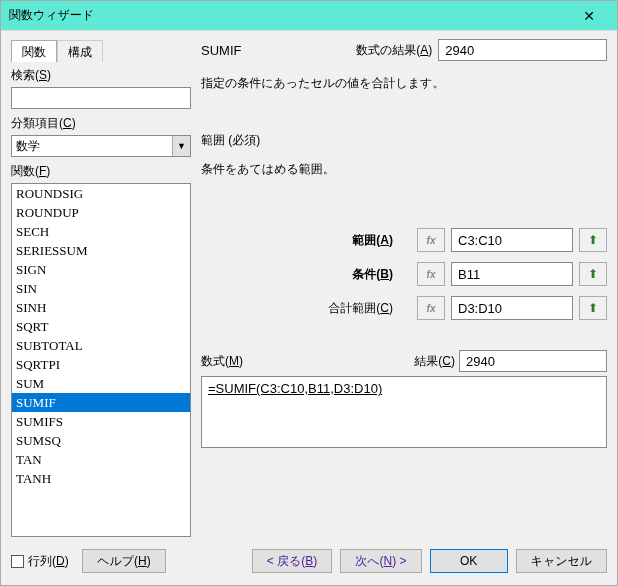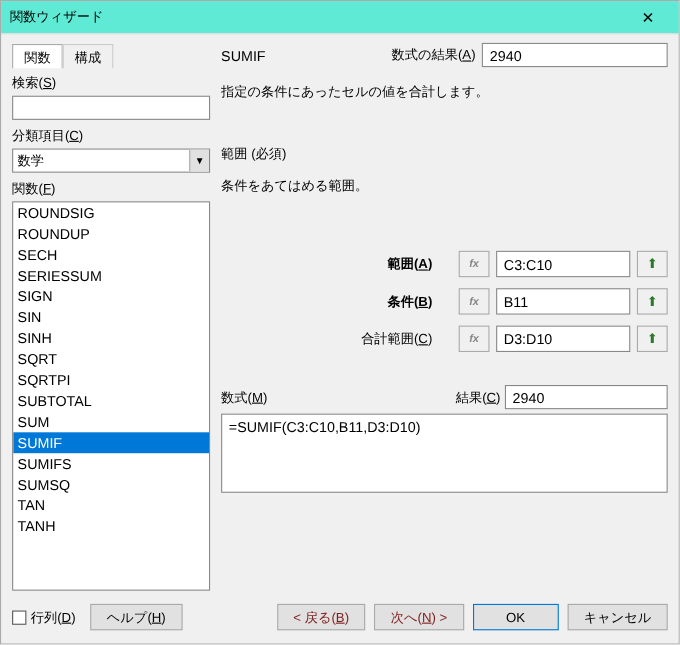--- a/index.html
+++ b/index.html
@@ -13,46 +13,46 @@
 .tabs { display: flex; height: 22px; }
 .tab { padding: 3px 10px 0 10px; border: 1px solid #aaa; border-bottom: none; background: #fff; font-size: 12px; cursor: pointer; position: relative; top: 1px; }
 .tab.inactive { background: #f0f0f0; border-top: 1px solid #ccc; border-left: 1px solid #ccc; border-right: 1px solid #ccc; }
 .label { font-size: 12px; margin: 6px 0 3px 0; }
 .underline { text-decoration: underline; }
 .search-input { width: 100%; height: 22px; border: 1px solid #888; padding: 2px 4px; font-size: 12px; background: #fff; }
 .select-wrap { position: relative; width: 100%; height: 22px; }
 .select-wrap input { width: 100%; height: 22px; border: 1px solid #888; padding: 2px 4px; font-size: 12px; background: #fff; }
 .select-wrap .arrow { position: absolute; right: 1px; top: 1px; width: 18px; height: 20px; background: #e1e1e1; border-left: 1px solid #aaa; display: flex; align-items: center; justify-content: center; font-size: 9px; cursor: pointer; }
 .listbox { flex: 1; border: 1px solid #888; background: #fff; overflow-y: scroll; font-size: 13px; }
-.listbox .item { padding: 1px 4px; cursor: pointer; line-height: 17px; }
+.listbox .item { padding: 1px 4px; cursor: pointer; line-height: 17px; font-family: Liberation Serif, serif; }
 .listbox .item.selected { background: #0078d7; color: #fff; }
 .right-pane { flex: 1; display: flex; flex-direction: column; }
 .top-row { display: flex; align-items: center; margin-bottom: 14px; }
 .fn-name { width: 155px; font-size: 13px; }
 .result-lbl { font-size: 12px; margin-right: 6px; }
 .result-box { flex: 1; height: 22px; border: 1px solid #888; background: #fff; padding: 2px 6px; font-size: 13px; display: flex; align-items: center; }
 .desc { font-size: 12px; margin-bottom: 40px; }
 .bold { font-weight: bold; }
 .section-title { font-size: 12px; margin-bottom: 12px; }
 .hint { font-size: 12px; margin-bottom: 50px; }
 .param-row { display: flex; align-items: center; margin-bottom: 10px; justify-content: flex-end; }
 .param-lbl { font-size: 12px; margin-right: 24px; text-align: right; }
 .fx-btn { width: 28px; height: 24px; border: 1px solid #aaa; background: #f0f0f0; margin-right: 6px; display: flex; align-items: center; justify-content: center; font-size: 10px; font-style: italic; font-weight: bold; cursor: pointer; }
 .param-input { width: 122px; height: 24px; border: 1px solid #888; padding: 2px 6px; font-size: 13px; background: #fff; }
 .ref-btn { width: 28px; height: 24px; border: 1px solid #aaa; background: #f0f0f0; margin-left: 6px; display: flex; align-items: center; justify-content: center; cursor: pointer; color: #2a7a2a; font-size: 12px; }
 .formula-row { display: flex; align-items: center; margin-top: auto; }
 .formula-lbl { flex: 1; font-size: 12px; }
 .result2-lbl { font-size: 12px; margin-right: 4px; }
 .result2-box { width: 148px; height: 22px; border: 1px solid #888; background: #fff; padding: 2px 6px; font-size: 13px; display: flex; align-items: center; }
-.formula-box { width: 100%; height: 72px; border: 1px solid #888; background: #fff; padding: 4px 6px; font-size: 13px; margin-top: 4px; overflow-y: scroll; resize: none; font-family: inherit; }
+.formula-box { width: 100%; height: 72px; border: 1px solid #888; background: #fff; padding: 4px 6px; font-size: 13px; margin-top: 4px; overflow-y: scroll; resize: none; font-family: inherit; text-decoration: underline; }
 .button-bar { height: 42px; display: flex; align-items: center; padding: 0 10px 6px 10px; gap: 8px; }
 .checkbox-wrap { display: flex; align-items: center; gap: 4px; margin-right: auto; }
 .checkbox { width: 13px; height: 13px; border: 1px solid #555; background: #fff; }
 .btn { height: 24px; padding: 0 14px; border: 1px solid #aaa; background: #e1e1e1; font-size: 12px; cursor: pointer; min-width: 78px; display: flex; align-items: center; justify-content: center; }
-.btn.disabled { color: #7f1d1d; }
+.btn.disabled { color: #4c1d95; }
 .btn.primary { border: 1px solid #0078d7; }
 .spacer { width: 70px; }
 </style>
 </head>
 <body>
 
 <div class="window">
   <div class="titlebar">
     <span class="title">関数ウィザード</span>
     <div class="close">
@@ -79,22 +79,22 @@
       <div class="label"><span>関数(</span><span class="underline">F</span><span>)</span></div>
       <div class="listbox" id="fn-list">
           <div class="item">ROUNDSIG</div>
           <div class="item">ROUNDUP</div>
           <div class="item">SECH</div>
           <div class="item">SERIESSUM</div>
           <div class="item">SIGN</div>
           <div class="item">SIN</div>
           <div class="item">SINH</div>
           <div class="item">SQRT</div>
+          <div class="item">SUBTOTAL</div>
           <div class="item">SQRTPI</div>
-          <div class="item">SUBTOTAL</div>
           <div class="item">SUM</div>
           <div class="item selected">SUMIF</div>
           <div class="item">SUMIFS</div>
           <div class="item">SUMSQ</div>
           <div class="item">TAN</div>
           <div class="item">TANH</div>
         </div>
     </div>
 
     <div class="right-pane">

